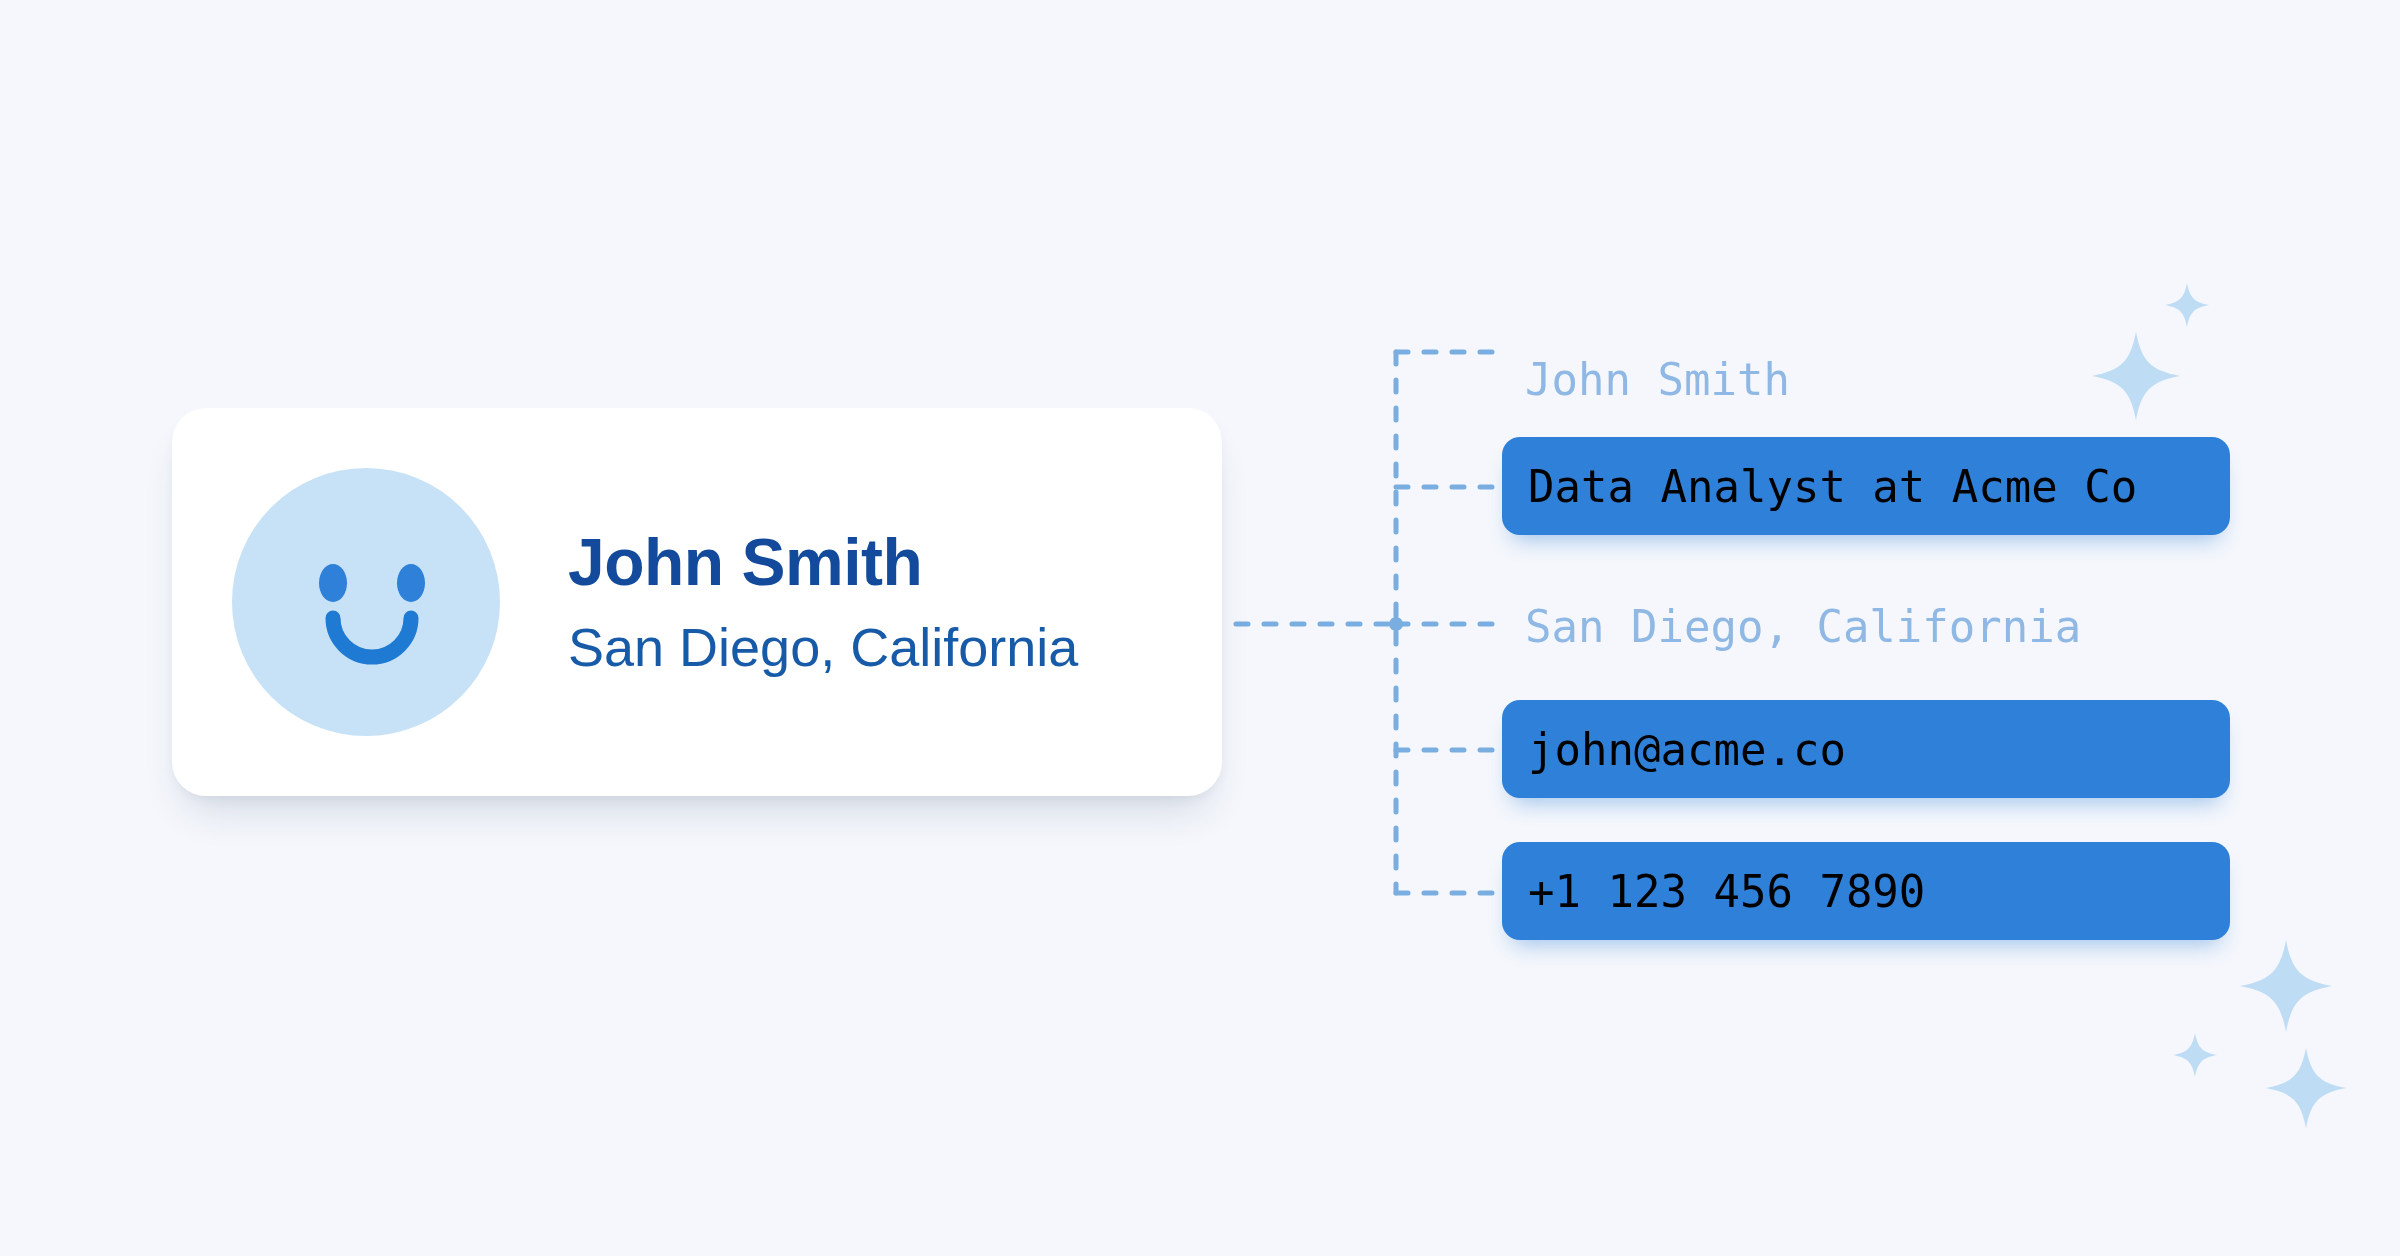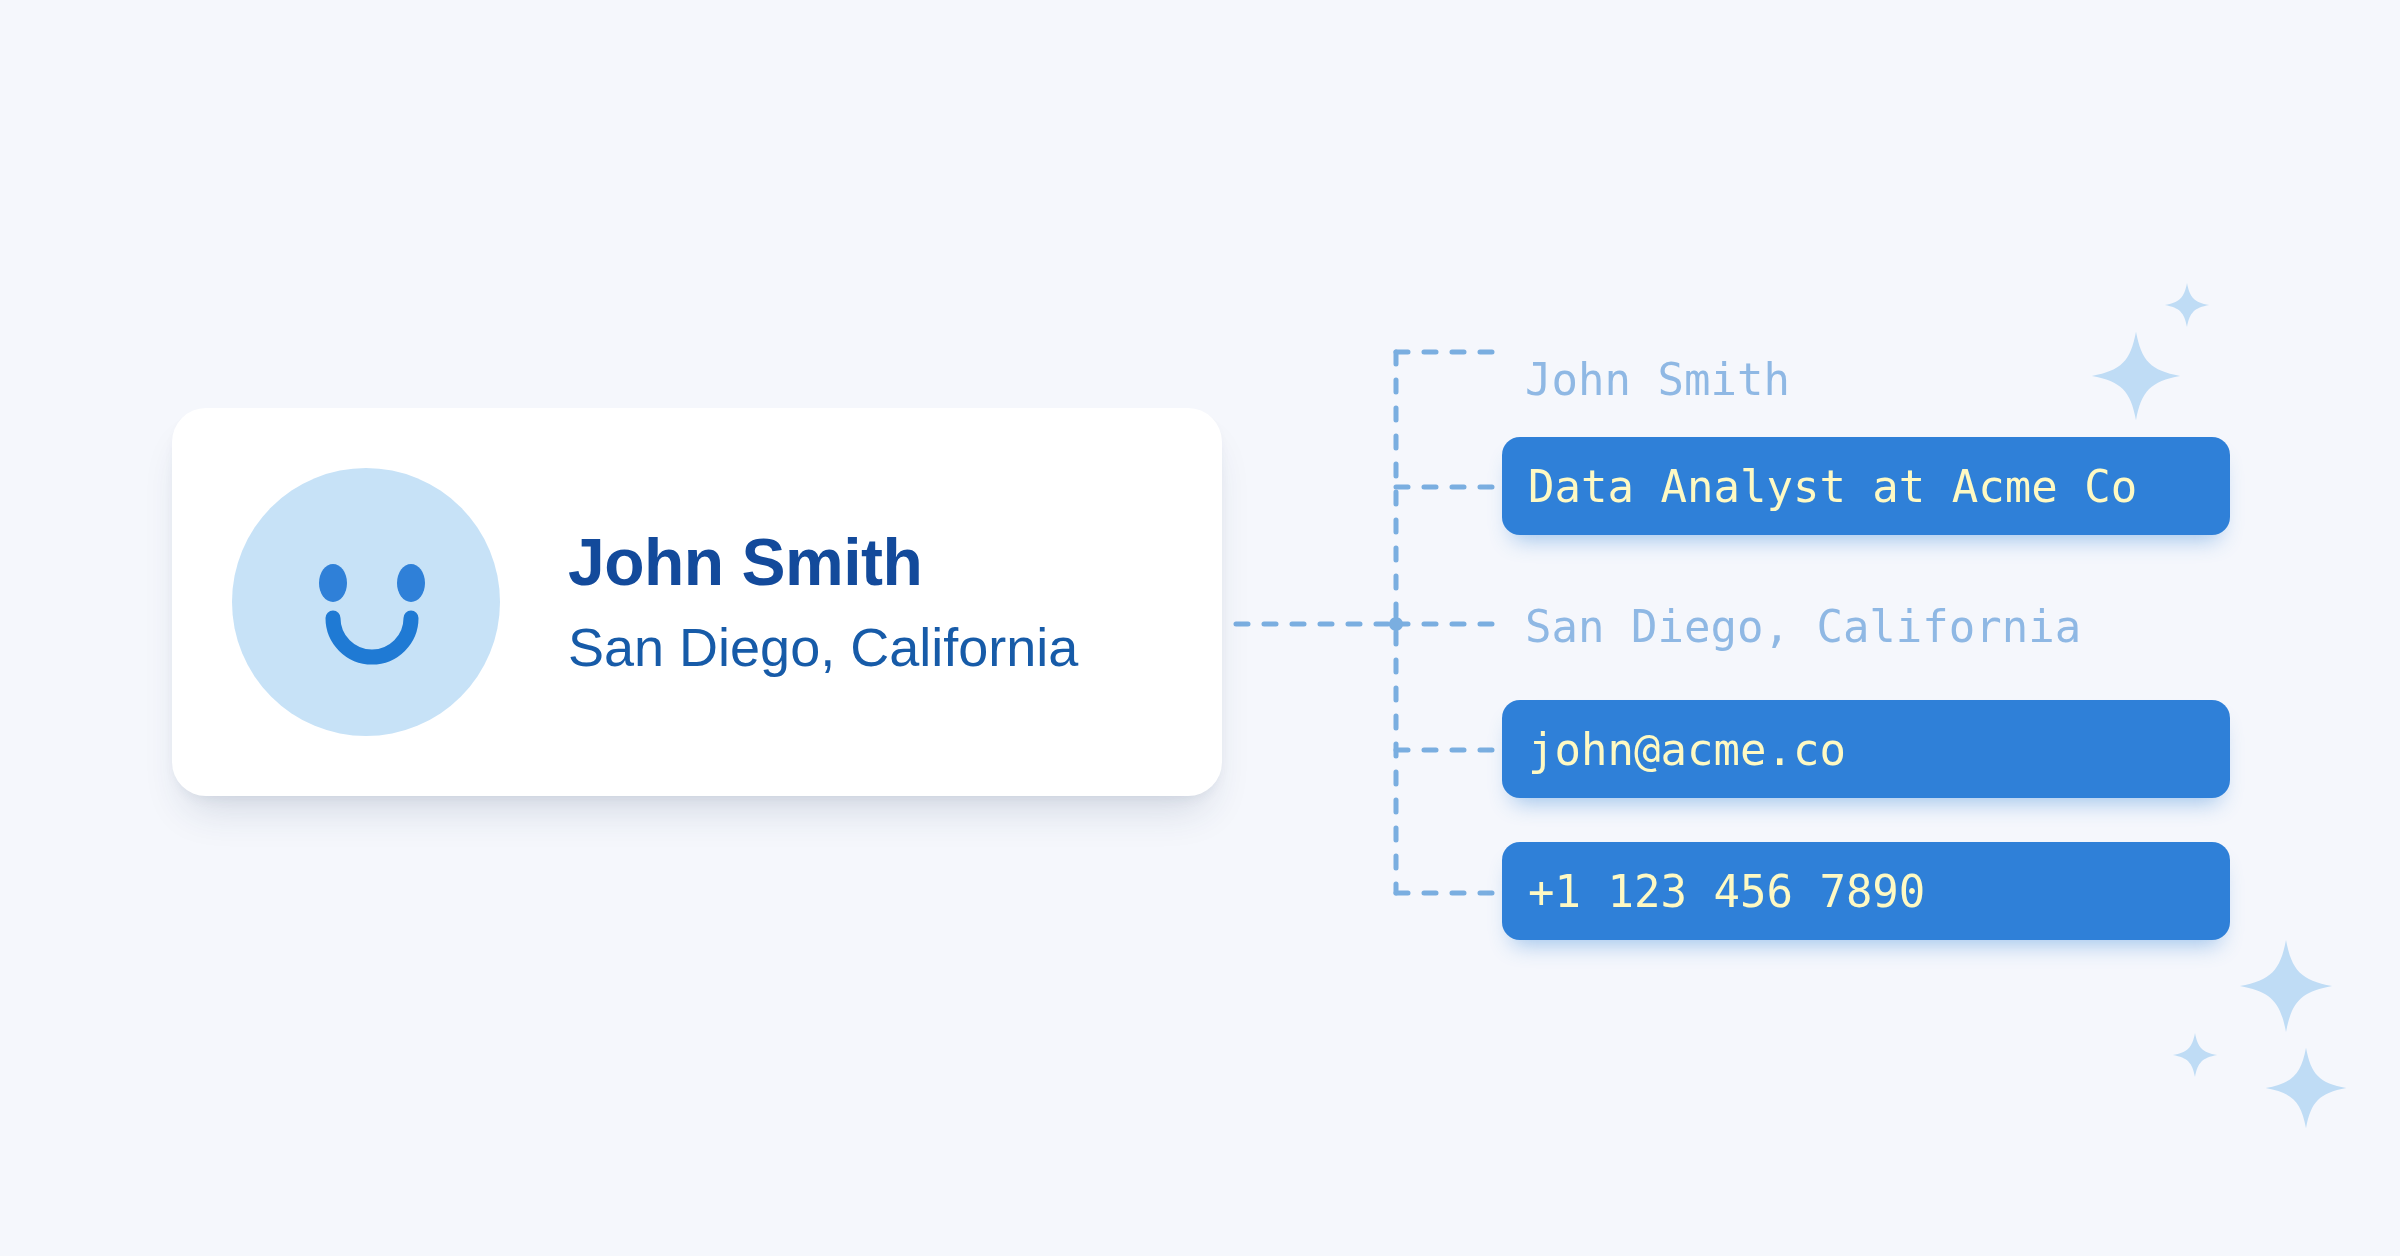--- a/index.html
+++ b/index.html
@@ -115,21 +115,21 @@
     width: 728px;
     box-sizing: border-box;
     padding-left: 26px;
     background: #2f80d8;
     border-radius: 18px;
     box-shadow: 0 14px 22px -10px rgba(47, 128, 216, 0.45);
   }
   .field-pill .pill-text {
     font-family: "DejaVu Sans Mono", monospace;
     font-size: 44px;
-    color: #fef9c3;
+    color: #000000;
     white-space: nowrap;
   }
 
   #row-name     { left: 1525px; top: 330px; }
   #row-title    { left: 1502px; top: 437px; }
   #row-location { left: 1525px; top: 577px; }
   #row-email    { left: 1502px; top: 700px; }
   #row-phone    { left: 1502px; top: 842px; border-radius: 29px; }
 </style>
 </head>

